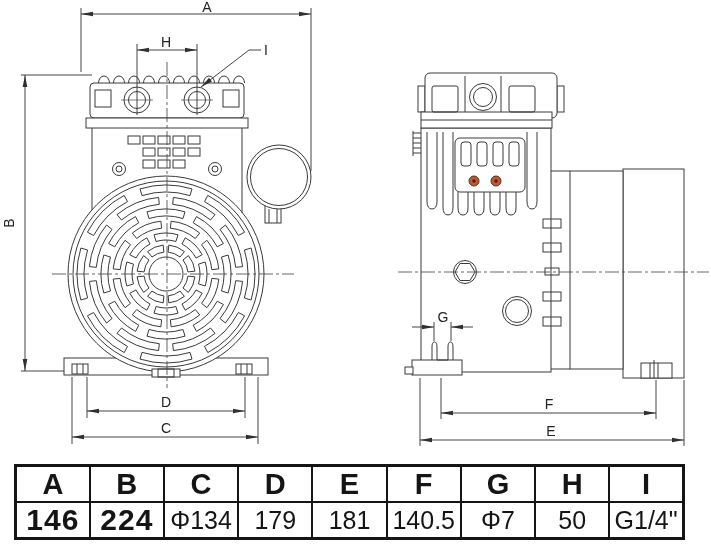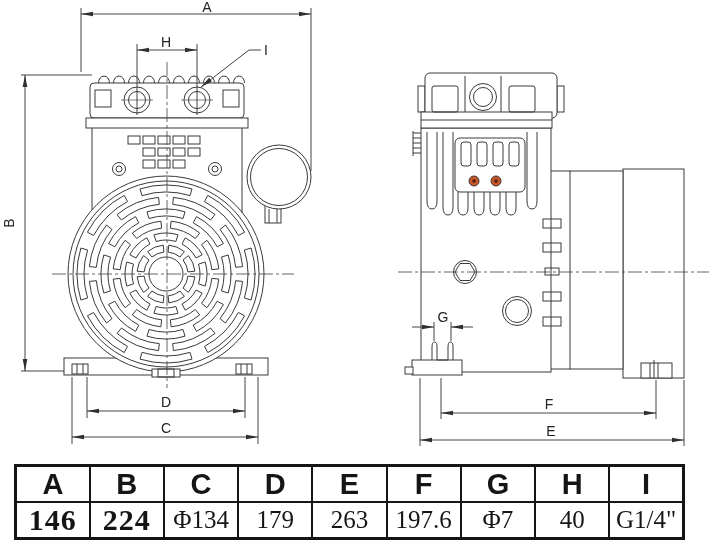--- a/index.html
+++ b/index.html
@@ -9,21 +9,21 @@
   .lnw{stroke:#3a3a3a;stroke-width:1;fill:#ffffff;}
   .thin{stroke:#4a4a4a;stroke-width:.7;fill:none;}
   .dim{stroke:#2f2f2f;stroke-width:.9;fill:none;}
   .cl{stroke:#3f3f3f;stroke-width:.8;fill:none;stroke-dasharray:14 3 3 3;}
   .dimtxt{font-family:"Liberation Sans",sans-serif;font-size:14px;fill:#222;text-anchor:middle;}
   #fanGrille path{fill:#ffffff;stroke:#3a3a3a;stroke-width:1;}
   .dimtable{position:absolute;left:14px;top:464px;width:671px;border-collapse:collapse;table-layout:fixed;}
   .dimtable td{border:2px solid #151515;text-align:center;vertical-align:middle;padding:0;color:#151515;overflow:hidden;}
   .dimtable{border:3px solid #151515;}
   .dimtable tr.hdr td{height:34px;font-weight:bold;font-size:29px;}
-  .dimtable tr.val td{height:32px;font-size:25px;font-family:Liberation Serif, serif;}
+  .dimtable tr.val td{height:32px;font-size:25px;}
   .dimtable tr.val td.big{font-weight:bold;font-size:30px;letter-spacing:1px;}
 </style>
 </head>
 <body>
 
 <svg width="711" height="462" viewBox="0 0 711 462">
   <defs>
     <marker id="ah" markerWidth="14" markerHeight="6" refX="13" refY="3" orient="auto" markerUnits="userSpaceOnUse">
       <path d="M13,3 L1,0.7 L1,5.3 Z" fill="#2f2f2f"></path>
     </marker>
@@ -320,20 +320,20 @@
     <td>F</td>
     <td>G</td>
     <td>H</td>
     <td>I</td>
   </tr>
   <tr class="val">
     <td class="big">146</td>
     <td class="big">224</td>
     <td>Φ134</td>
     <td>179</td>
-    <td>263</td>
-    <td>197.6</td>
+    <td>181</td>
+    <td>140.5</td>
     <td>Φ7</td>
-    <td>40</td>
+    <td>50</td>
     <td>G1/4"</td>
   </tr>
 </tbody>
   </table>
 
 </body></html>

